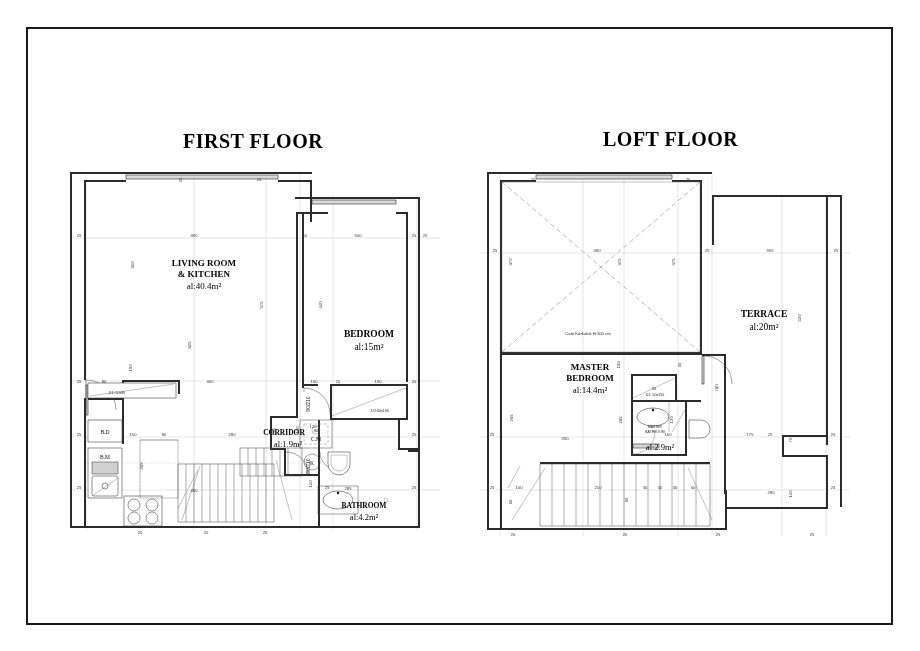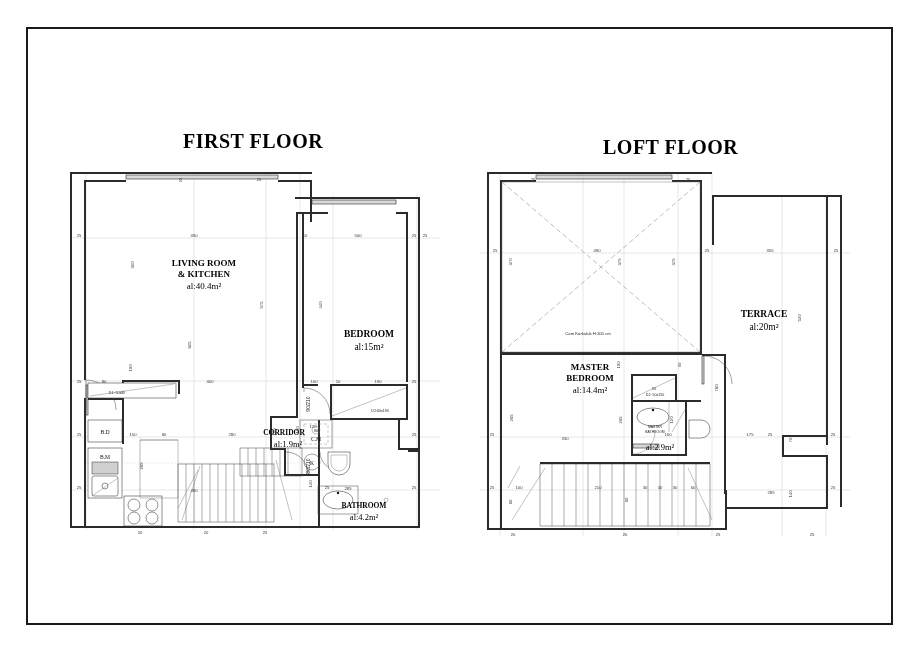--- a/index.html
+++ b/index.html
@@ -4,21 +4,21 @@
 <title>Floor Plans</title>
 <style>
   html,body{margin:0;padding:0;background:#ffffff;}
   body{width:920px;height:651px;position:relative;overflow:hidden;
        font-family:"Liberation Serif",serif;color:#000;}
   .page-frame{position:absolute;left:26px;top:27px;width:867px;height:598px;
        border:2px solid #1a1a1a;background:#fff;box-sizing:border-box;}
   .plan-title{position:absolute;font-family:"Liberation Serif",serif;
        font-weight:700;font-size:20px;letter-spacing:.5px;white-space:nowrap;}
   #title-first{left:183px;top:118px;margin-top:12px;}
-  #title-loft{left:603px;top:136px;}
+  #title-loft{left:603px;top:128px;}
   svg.plan{position:absolute;left:0;top:0;overflow:visible;}
   .room-name{font-family:"Liberation Serif",serif;font-weight:700;
        text-anchor:middle;fill:#000;}
   .room-area{font-family:"Liberation Serif",serif;text-anchor:middle;fill:#000;}
   .dim{font-family:"Liberation Sans",sans-serif;font-size:4.2px;fill:#3a3a3a;
        text-anchor:middle;}
   .dimv{font-family:"Liberation Sans",sans-serif;font-size:4.2px;fill:#3a3a3a;
        text-anchor:middle;}
   .tagsm{font-family:"Liberation Serif",serif;font-size:5.6px;fill:#111;
        text-anchor:middle;}

